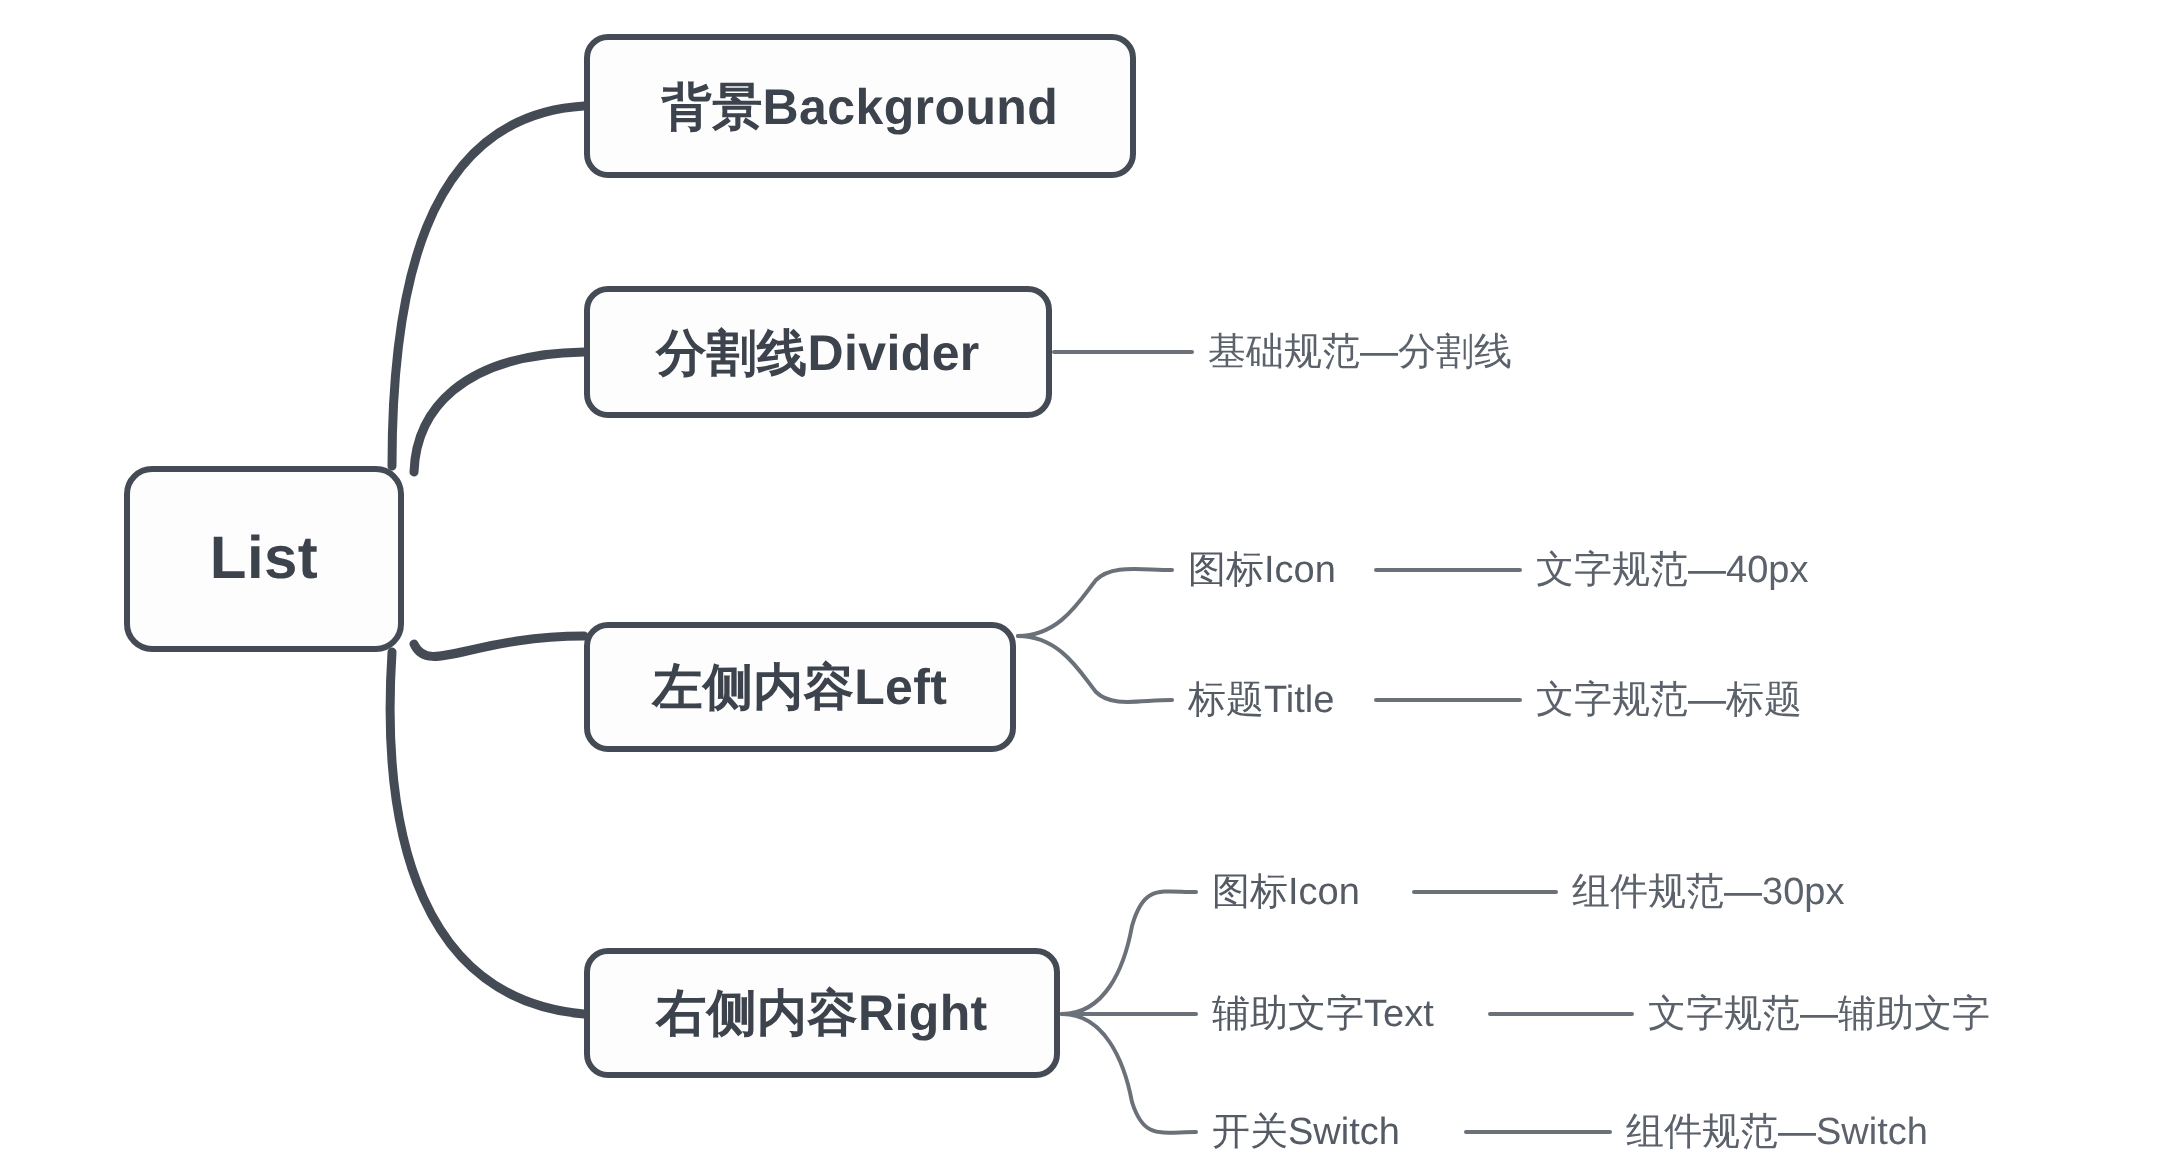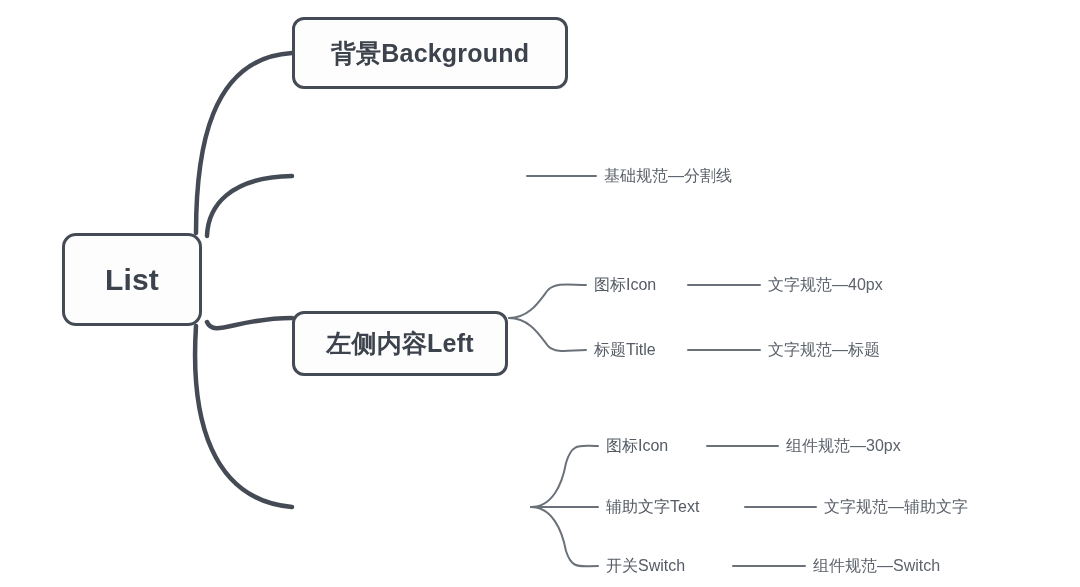--- a/index.html
+++ b/index.html
@@ -74,21 +74,21 @@
   }
   #node-right {
     left: 292px;
     top: 474px;
     width: 238px;
     height: 65px;
   }
   .leaf {
     position: absolute;
     color: #5c626b;
-    font-size: 16px;
+    font-size: 19px;
     white-space: nowrap;
     transform: translateY(-50%);
     z-index: 2;
   }
   .leaf-sub {
     color: #555b64;
   }
 </style>
 </head>
 <body>
@@ -128,25 +128,31 @@
   </svg>
 
   <div class="node node-root">
     <span>List</span>
   </div>
 
   <div class="node node-lvl1" id="node-background">
     <span>背景Background</span>
   </div>
 
+  <div class="node node-lvl1" id="node-divider">
+    <span>分割线Divider</span>
+  </div>
 
   <div class="node node-lvl1" id="node-left">
     <span>左侧内容Left</span>
   </div>
 
+  <div class="node node-lvl1" id="node-right">
+    <span>右侧内容Right</span>
+  </div>
 
   <div class="leaf" style="left:604px; top:176px;">基础规范—分割线</div>
 
   <div class="leaf leaf-sub" style="left:594px; top:285px;">图标Icon</div>
   <div class="leaf" style="left:768px; top:285px;">文字规范—40px</div>
 
   <div class="leaf leaf-sub" style="left:594px; top:350px;text-align:center;">标题Title</div>
   <div class="leaf" style="left:768px; top:350px;">文字规范—标题</div>
 
   <div class="leaf leaf-sub" style="left:606px; top:446px;">图标Icon</div>

